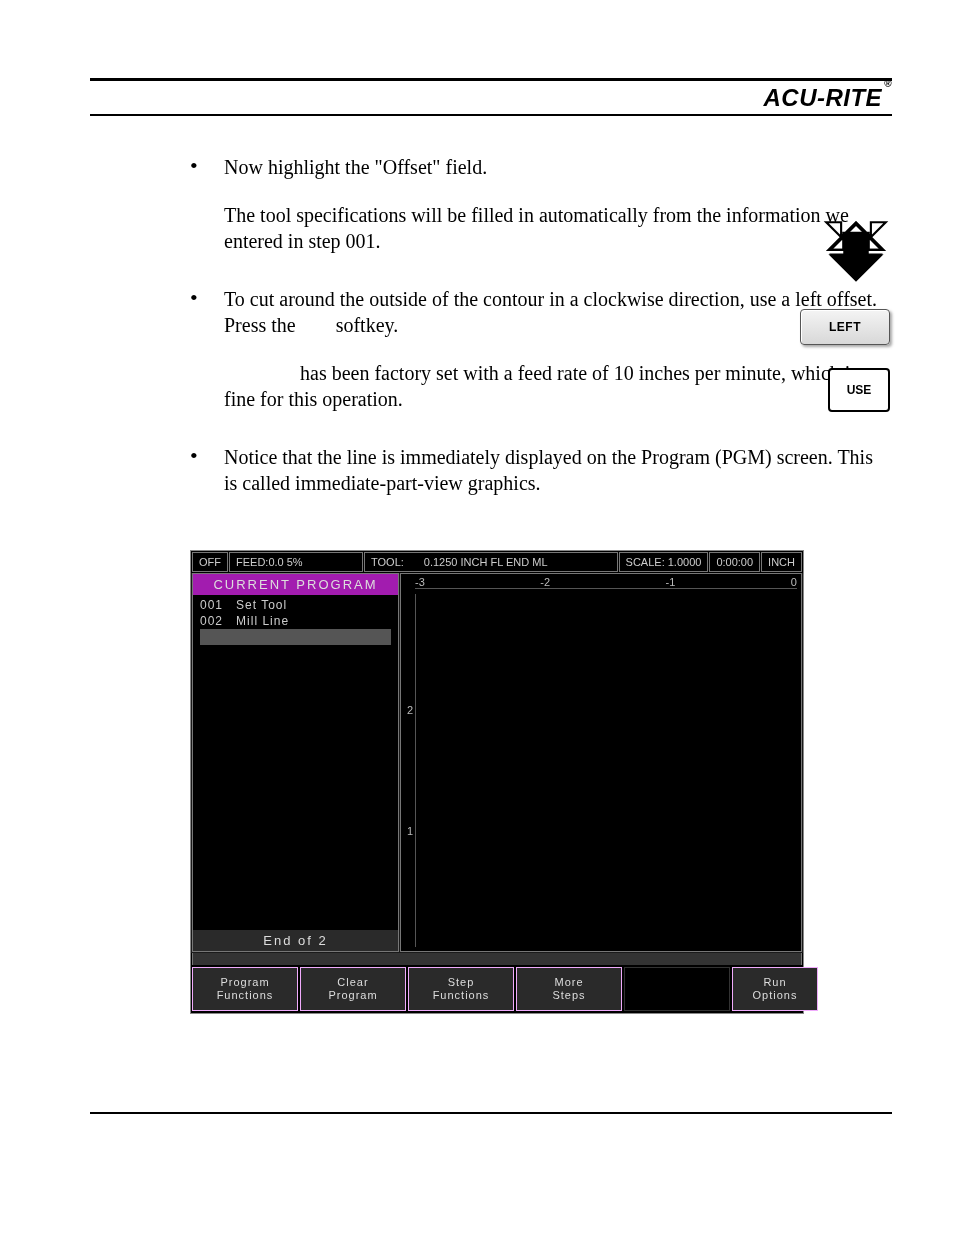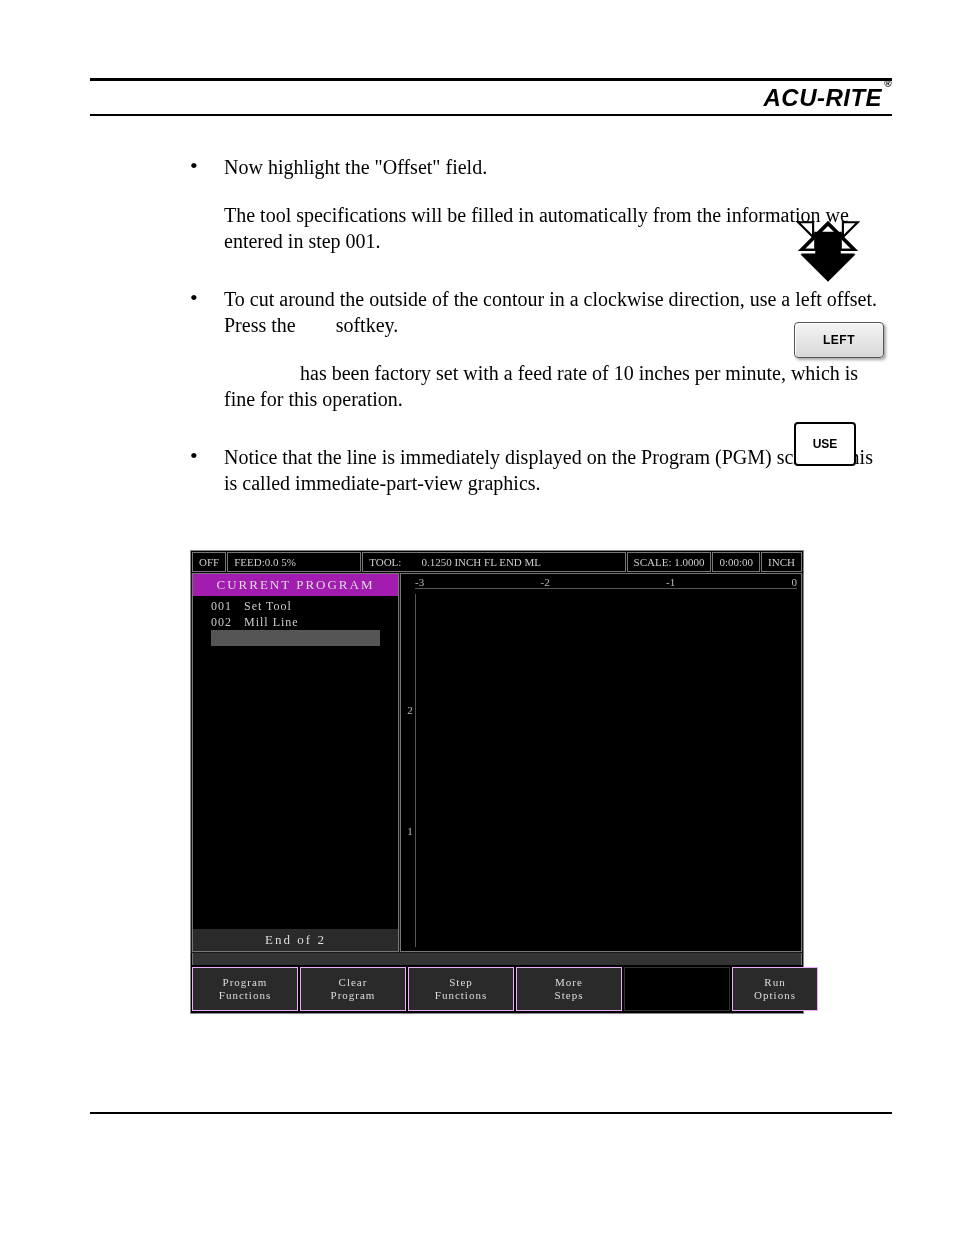--- a/index.html
+++ b/index.html
@@ -22,42 +22,42 @@
     padding-right:2px;
   }
   .brand sup{font-size:10px;font-style:normal;position:relative;top:-10px;left:2px}
   .hr-brand{border-top:2px solid #000;height:0;margin-top:2px}
   .content{margin-left:100px;margin-top:38px;margin-right:2px;position:relative}
   .block{display:flex;margin-bottom:10px}
   .bullet{width:34px;flex:none;font-size:22px;line-height:24px}
   .txt{flex:1 1 auto;line-height:26px}
   .txt p{margin:0 0 22px 0}
   .side-buttons{position:absolute;right:0;top:64px;width:96px;
-    display:flex;flex-direction:column;align-items:flex-start;gap:36px}
+    display:flex;flex-direction:column;align-items:flex-end;gap:23px}
   .down-key{display:flex;flex-direction:column;align-items:center}
   .down-key svg{width:68px;height:68px}
   .btn-soft{
     width:88px;height:34px;border:1px solid #555;border-radius:4px;
     background:linear-gradient(#f4f4f4,#d8d8d8);
     box-shadow:inset 1px 1px 0 #fff, 2px 2px 3px rgba(0,0,0,.35);
     display:flex;align-items:center;justify-content:center;
     font-family:Verdana,Arial,sans-serif;font-size:12px;font-weight:700;
     color:#000;letter-spacing:0.5px;
   }
   .btn-key{
     width:58px;height:40px;border:2px solid #000;border-radius:4px;
     background:#fff;display:flex;align-items:center;justify-content:center;
-    font-family:Arial,Helvetica,sans-serif;font-size:12px;font-weight:900;margin-top:28px;
+    font-family:Arial,Helvetica,sans-serif;font-size:12px;font-weight:900;
   }
 
   
   .screen{
     margin-top:32px;margin-left:0;
     width:612px;
-    font-family:Liberation Serif, serif;
+    font-family:Liberation Sans, sans-serif;
     font-size:12px;color:#ddd;
     background:#000;
     border:1px solid #888;
   }
   .scr-top{
     display:flex;align-items:stretch;height:22px;background:#000;
   }
   .scr-top .cell{
     border:1px solid #777;margin:1px 1px 1px 0;
     padding:0 6px;display:flex;align-items:center;white-space:nowrap;
@@ -67,21 +67,21 @@
   .scr-body{display:flex;background:#1a1a1a;height:380px}
   .panel-left{
     width:205px;border:1px solid #777;margin:0 1px 1px 1px;
     display:flex;flex-direction:column;
     background:#a21caf;
   }
   .pnl-title{
     text-align:center;padding:3px 0;font-size:13px;letter-spacing:2px;
     color:#ddd;text-transform:uppercase;font-variant:small-caps;
   }
-  .pnl-list{flex:1;background:#000;padding:2px 18px;color:#ccc;font-size:12px;
+  .pnl-list{flex:1;background:#000;padding:2px 7px;color:#ccc;font-size:12px;
     line-height:16px;letter-spacing:1px}
   .pnl-list div{white-space:pre}
   .pnl-list .sel{background:#555;display:inline-block;width:100%}
   .pnl-foot{
     text-align:center;padding:3px 0;font-size:13px;letter-spacing:2px;
     color:#ddd;background:#2a2a2a;
   }
   .panel-right{
     flex:1;border:1px solid #777;margin:0 1px 1px 0;background:#000;
     position:relative;color:#bbb;font-size:11px;

